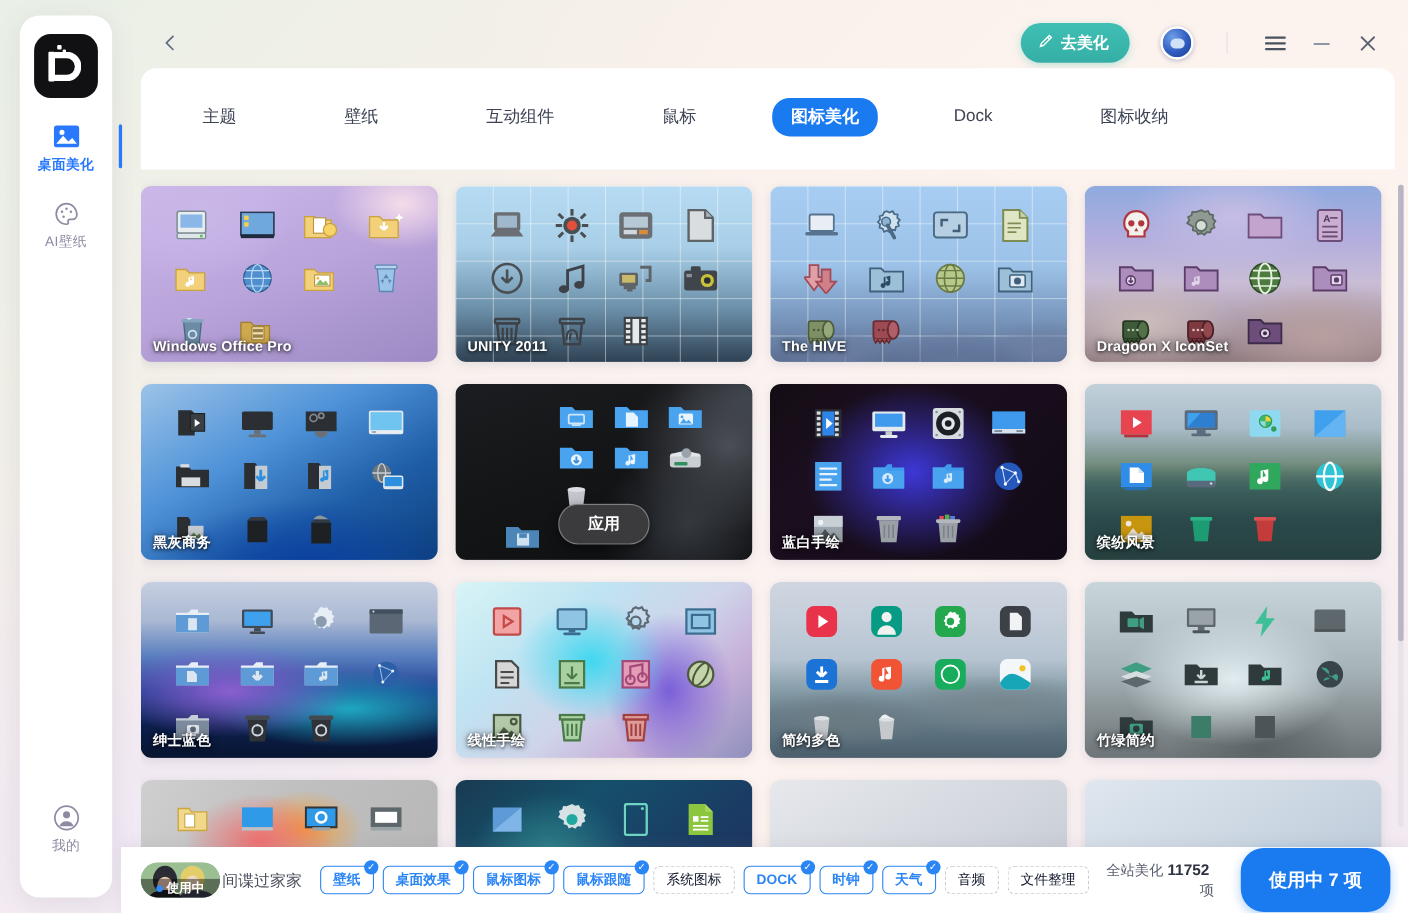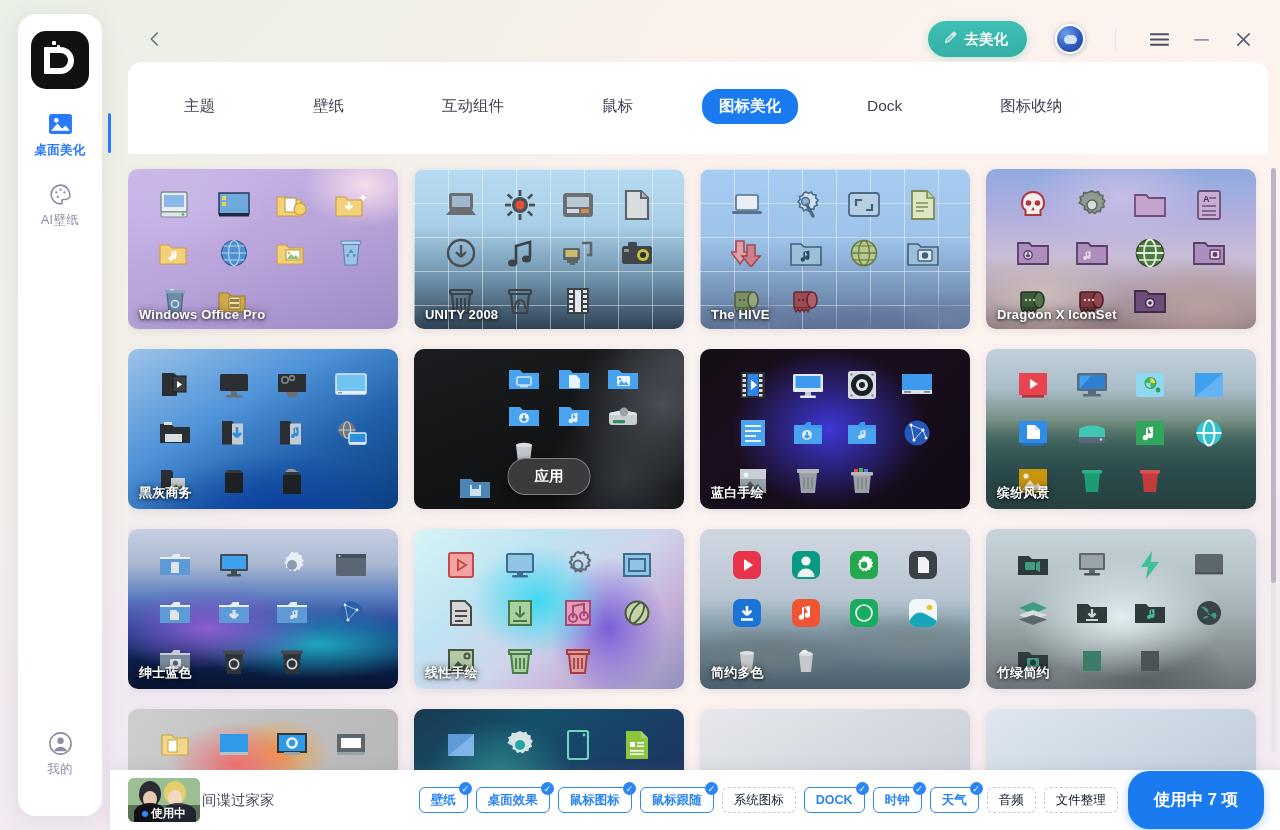--- a/index.html
+++ b/index.html
@@ -170,21 +170,21 @@
     background:#b9b5c4; border-radius:3px;
   }
   
   #bottombar {
     position:absolute; left:110px; bottom:0; width:1170px; height:60px;
     background:#fff; z-index:9;
     display:flex; align-items:center; padding:0 16px 0 18px;
     box-shadow: 0 -2px 12px rgba(130,120,150,.12);
   }
   #bb-thumb {
-    width:72px;height:44px;border-radius:6px;overflow:hidden;position:relative;
+    width:72px;height:32px;border-radius:19px;overflow:hidden;position:relative;
     background: linear-gradient(160deg,#a9c9a2 0%, #7fae7c 40%, #3a4a55 100%);
     flex:none;
   }
   #bb-thumb .inuse {
     position:absolute; left:0; bottom:0; width:100%; height:17px;
     background: rgba(0,0,0,.42); color:#fff; font-size:11.5px; font-weight:700;
     display:flex; align-items:center; justify-content:center; gap:3px;
   }
   #bb-thumb .dot { width:6px;height:6px;border-radius:50%;background:#2f8bff; }
   #bb-title { margin-left:2px; font-size:14.5px; color:#4b4f5c; white-space:nowrap; }
@@ -528,21 +528,21 @@
                   <rect x="17" y="8" width="4" height="3"></rect>
                   <rect x="17" y="13" width="4" height="3"></rect>
                   <rect x="17" y="18" width="4" height="3"></rect>
                   <rect x="17" y="23" width="4" height="2"></rect>
                   <rect x="9" y="3" width="6" height="22"></rect>
                 </g>
               </svg>
             </div>
           <div class="ic"></div>
         </div>
-        <span class="label">UNITY 2008</span>
+        <span class="label">UNITY 2011</span>
       </div>
 
       <div class="card">
         <div class="bg bg-grid" style="background:linear-gradient(180deg,#a8cdf2 0%,#9cc2e8 45%,#7f9ec4 70%,#5b6f92 100%)"></div>
         <div class="bg" style="z-index:2;background:radial-gradient(70px 36px at 22% 95%,#6c7fa3 0%,rgba(108,127,163,0) 72%),radial-gradient(90px 42px at 62% 100%,#62759a 0%,rgba(98,117,154,0) 72%),radial-gradient(70px 34px at 92% 92%,#6d80a4 0%,rgba(109,128,164,0) 72%)"></div>
         <div class="icons">
           <div class="ic">
               <svg width="32" height="24" viewBox="0 0 32 24">
                 <rect x="5" y="2" width="22" height="15" rx="1.6" fill="#e8eef4" stroke="#56728e" stroke-width="1.6"></rect>
                 <rect x="1" y="18" width="30" height="3" rx="1.5" fill="#56728e"></rect>
@@ -1620,15 +1620,20 @@
         <span class="tick">✓</span>
       </div>
     <div class="chip off">
         <span>音频</span>
       </div>
     <div class="chip off">
         <span>文件整理</span>
       </div>
   </div>
 
+  <div id="count-block">
+    <span>全站美化</span>
+    <span class="num">11752</span>
+    <span class="tail">项</span>
+  </div>
 
   <div id="use-btn">使用中 7 项</div>
 </div>
 
 </body></html>

